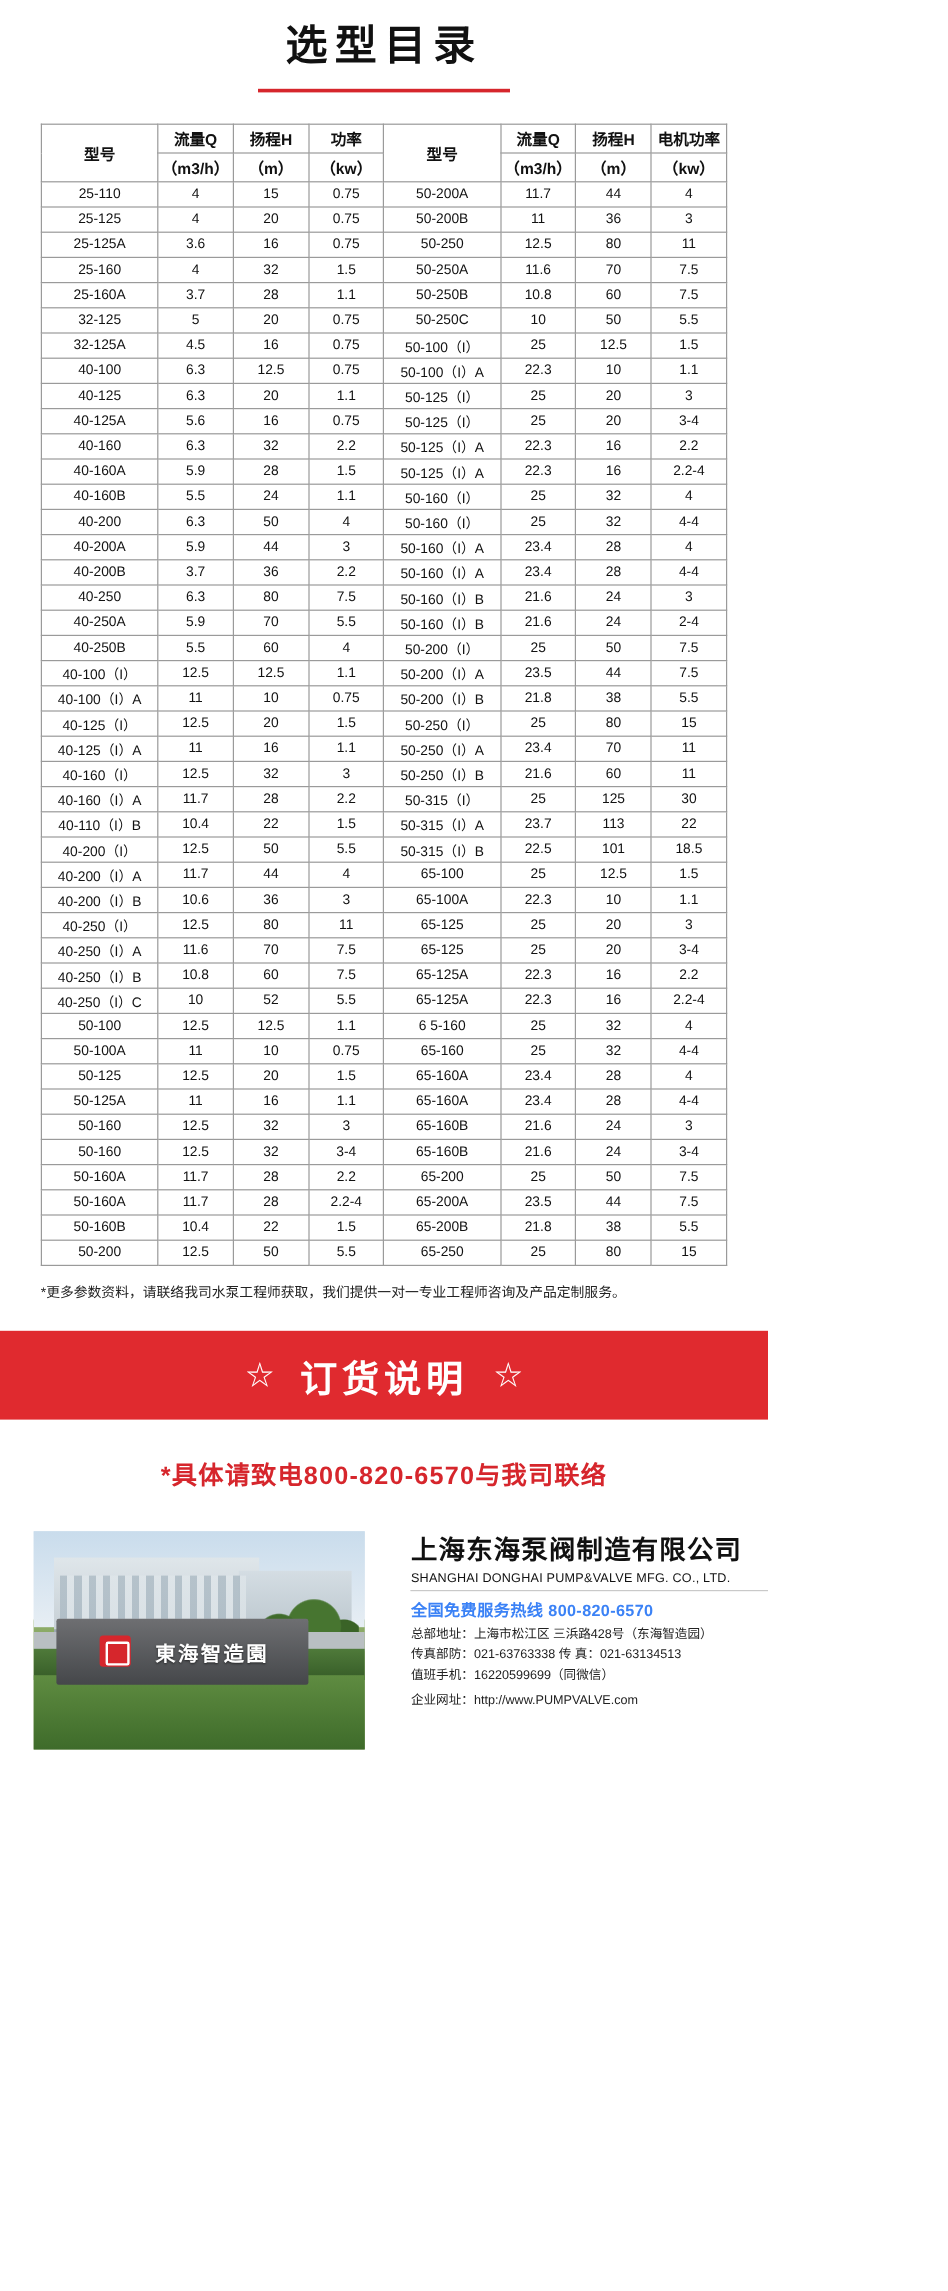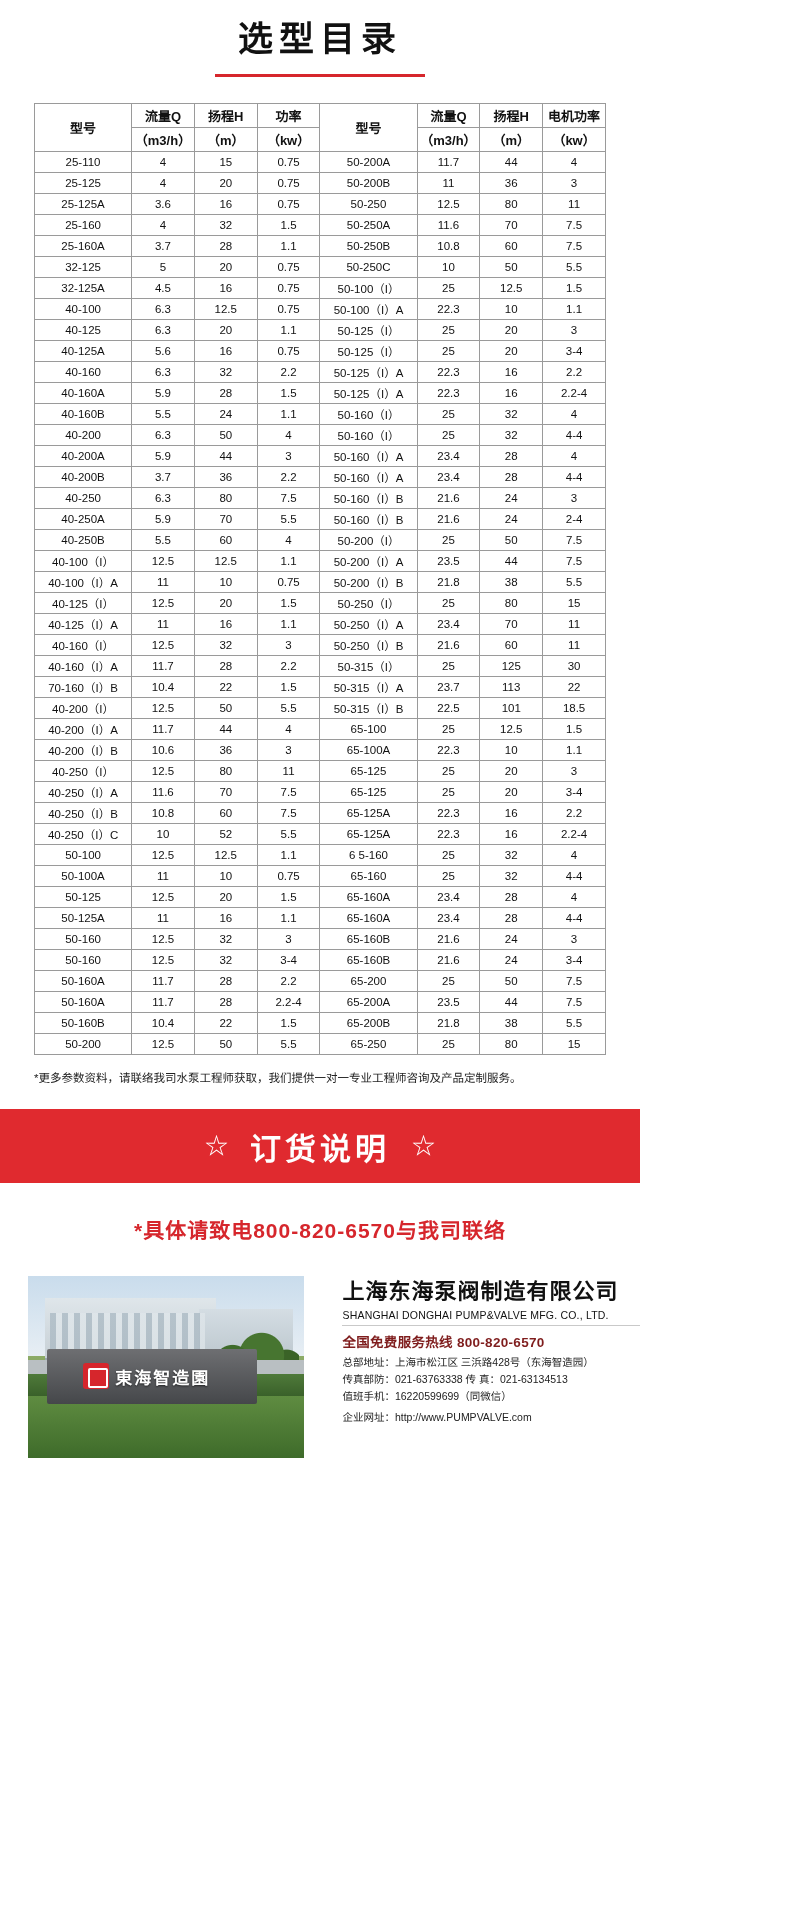--- a/index.html
+++ b/index.html
@@ -140,21 +140,21 @@
     position:absolute; left:0; top:66%; width:100%; height:34%;
     background:linear-gradient(#5f8c41,#3e6b2a);
   }
   .ph-signwall {
     position:absolute; left:7%; top:40%; width:76%; height:30%;
     background:linear-gradient(#6e6f72,#45474a);
     border-radius:2px;
   }
   .ph-signtext {
     position:absolute; left:20%; top:44%; width:62%; height:22%;
-    display:flex; align-items:center; gap:6px;
+    display:flex; align-items:center; gap:20px;
     color:#fff; font-size:17px; font-weight:bold; letter-spacing:2px;
     text-shadow:0 1px 2px rgba(0,0,0,.6);
   }
   .ph-logo {
     width:26px; height:26px; background:#d6262c;
     border-radius:3px; position:relative; flex:0 0 auto;
   }
   .ph-logo:after{
     content:"";
     position:absolute; left:5px; top:5px; width:16px; height:16px;
@@ -185,21 +185,21 @@
     letter-spacing:.2px;
     margin-top:3px;
     font-weight:normal;
   }
   .company-en-rule {
     height:1px; background:#c9c9c9; margin:4px 0 5px 0;
   }
   .hotline {
     font-size:13.5px;
     font-weight:bold;
-    color:#7f1d1d;
+    color:#3b82f6;
     letter-spacing:.3px;
     margin-bottom:3px;
   }
   .addr-list { font-size:10.5px; color:#222; line-height:1.62; }
   .addr-list div { white-space:nowrap; }
   .web-list { margin-top:4px; font-size:10.5px; color:#222; line-height:1.62; }
 </style>
 </head>
 <body>
 
@@ -487,21 +487,21 @@
             <td>40-160（I）A</td>
             <td>11.7</td>
             <td>28</td>
             <td>2.2</td>
             <td>50-315（I）</td>
             <td>25</td>
             <td>125</td>
             <td>30</td>
           </tr>
           <tr>
-            <td>70-160（I）B</td>
+            <td>40-110（I）B</td>
             <td>10.4</td>
             <td>22</td>
             <td>1.5</td>
             <td>50-315（I）A</td>
             <td>23.7</td>
             <td>113</td>
             <td>22</td>
           </tr>
           <tr>
             <td>40-200（I）</td>

